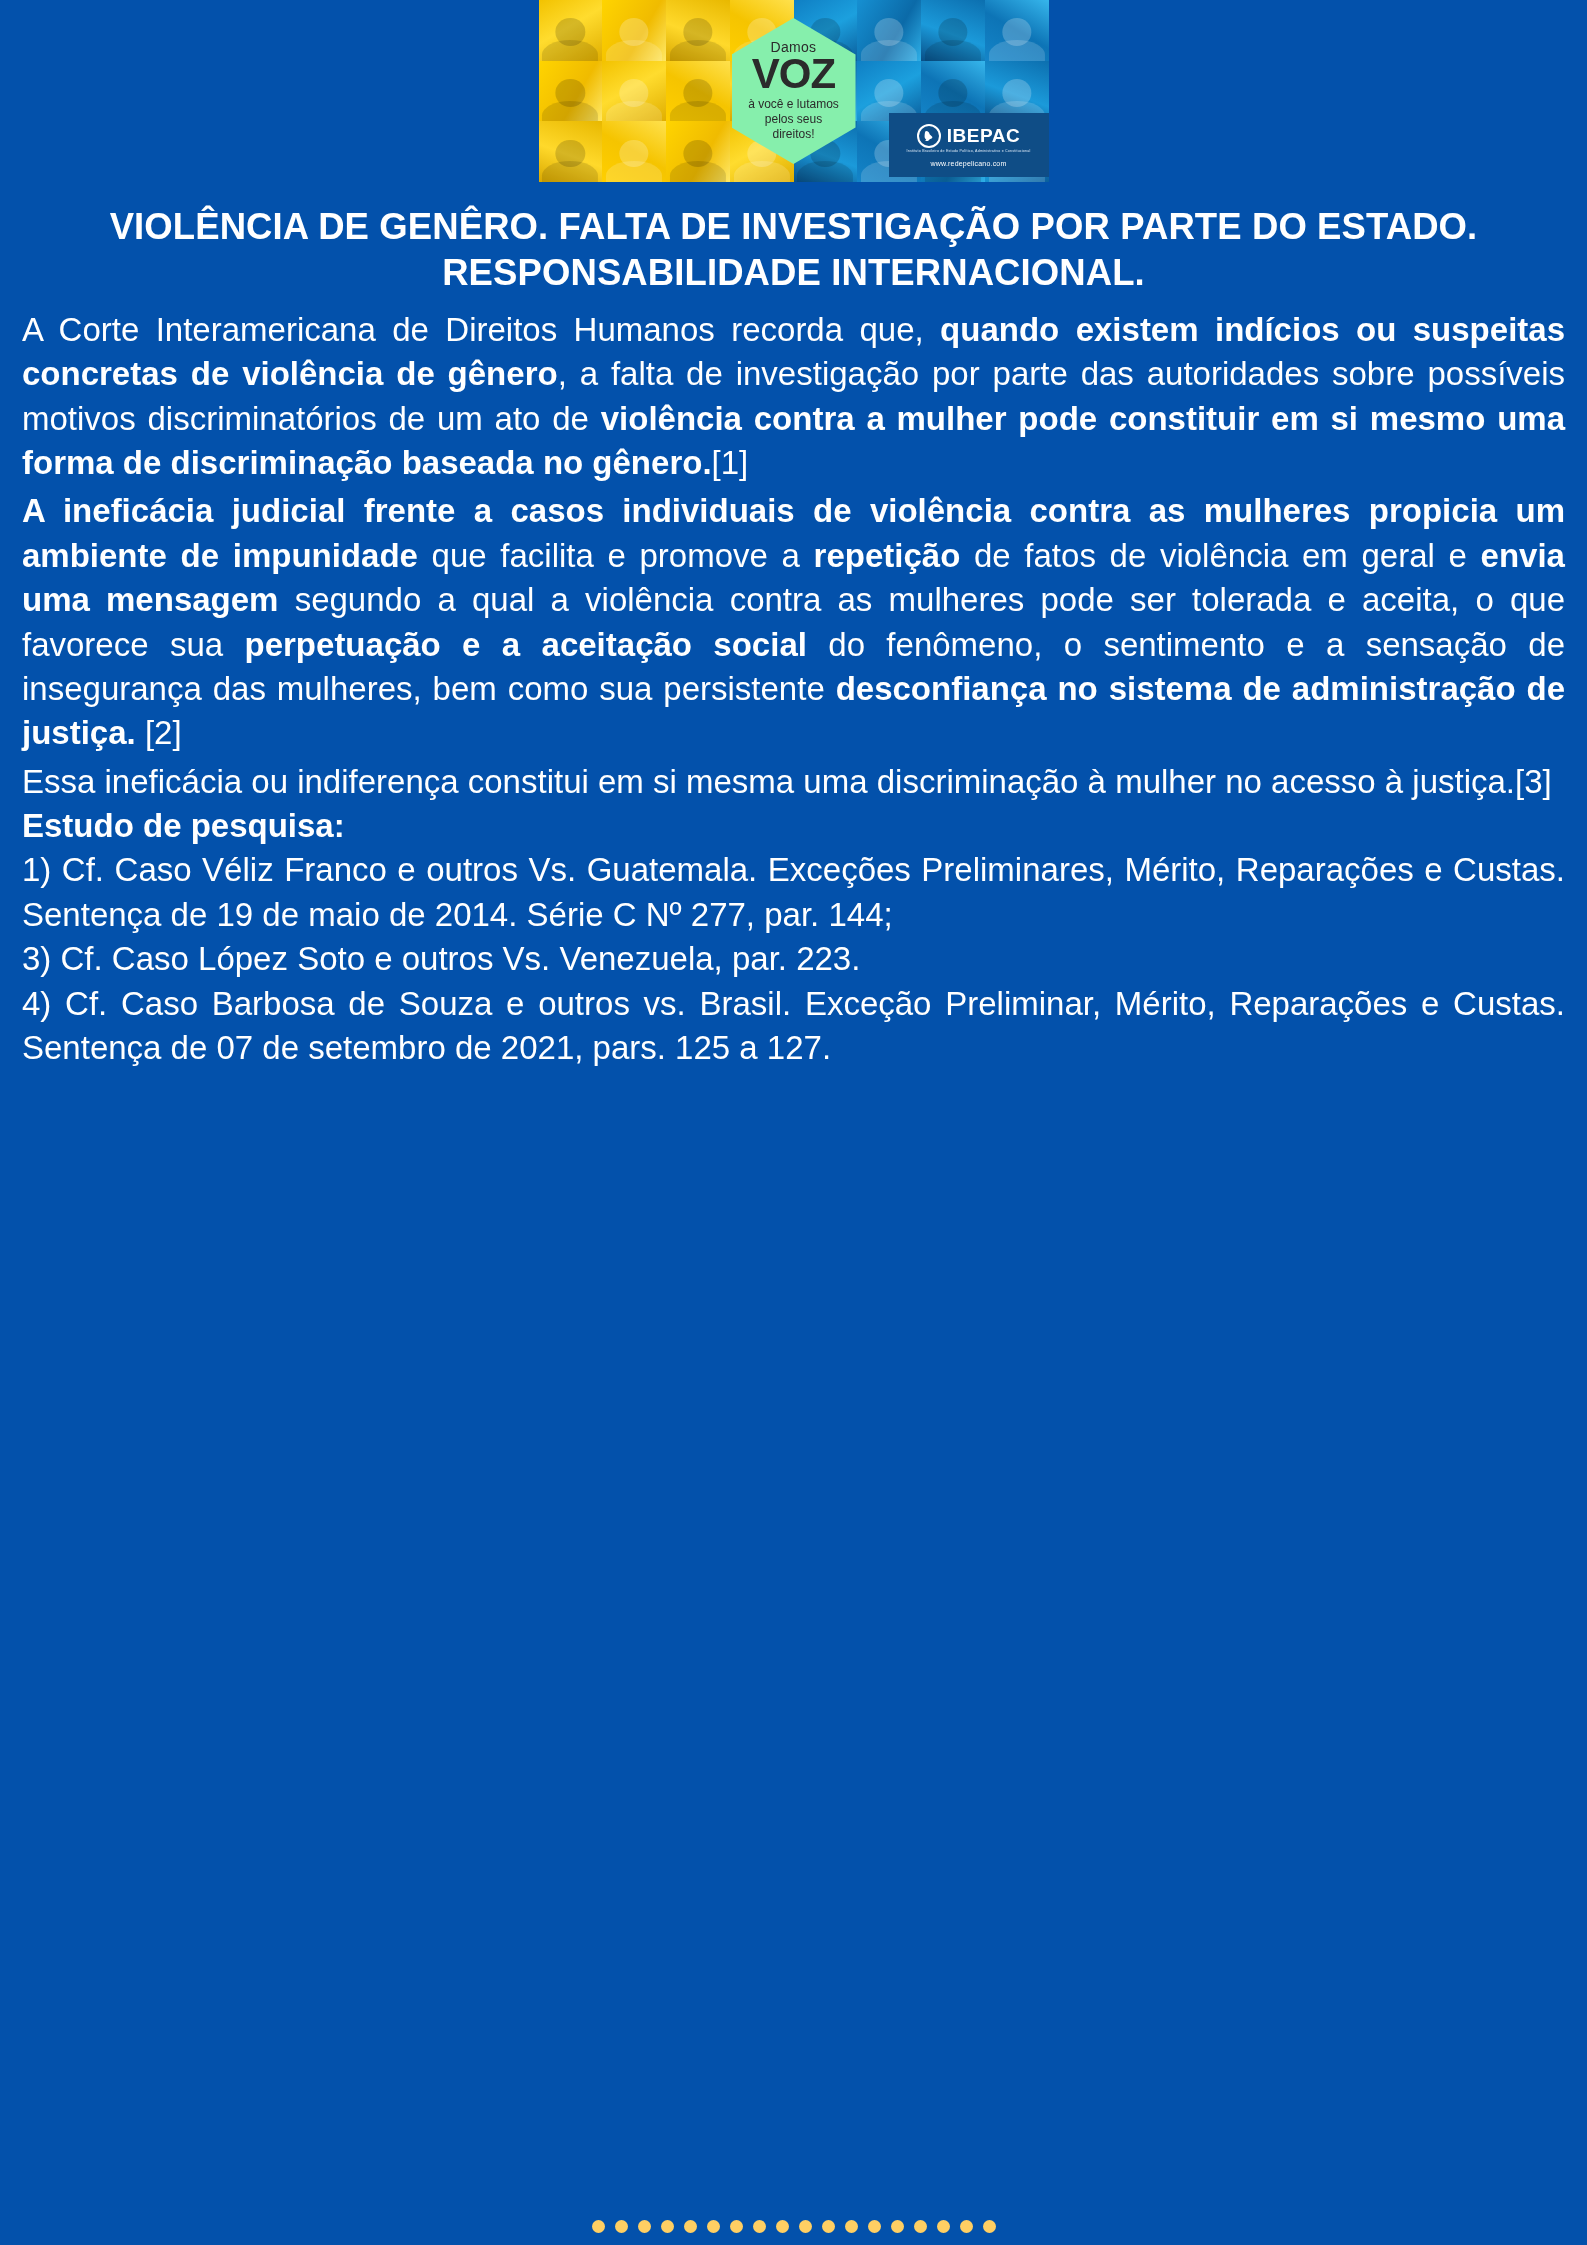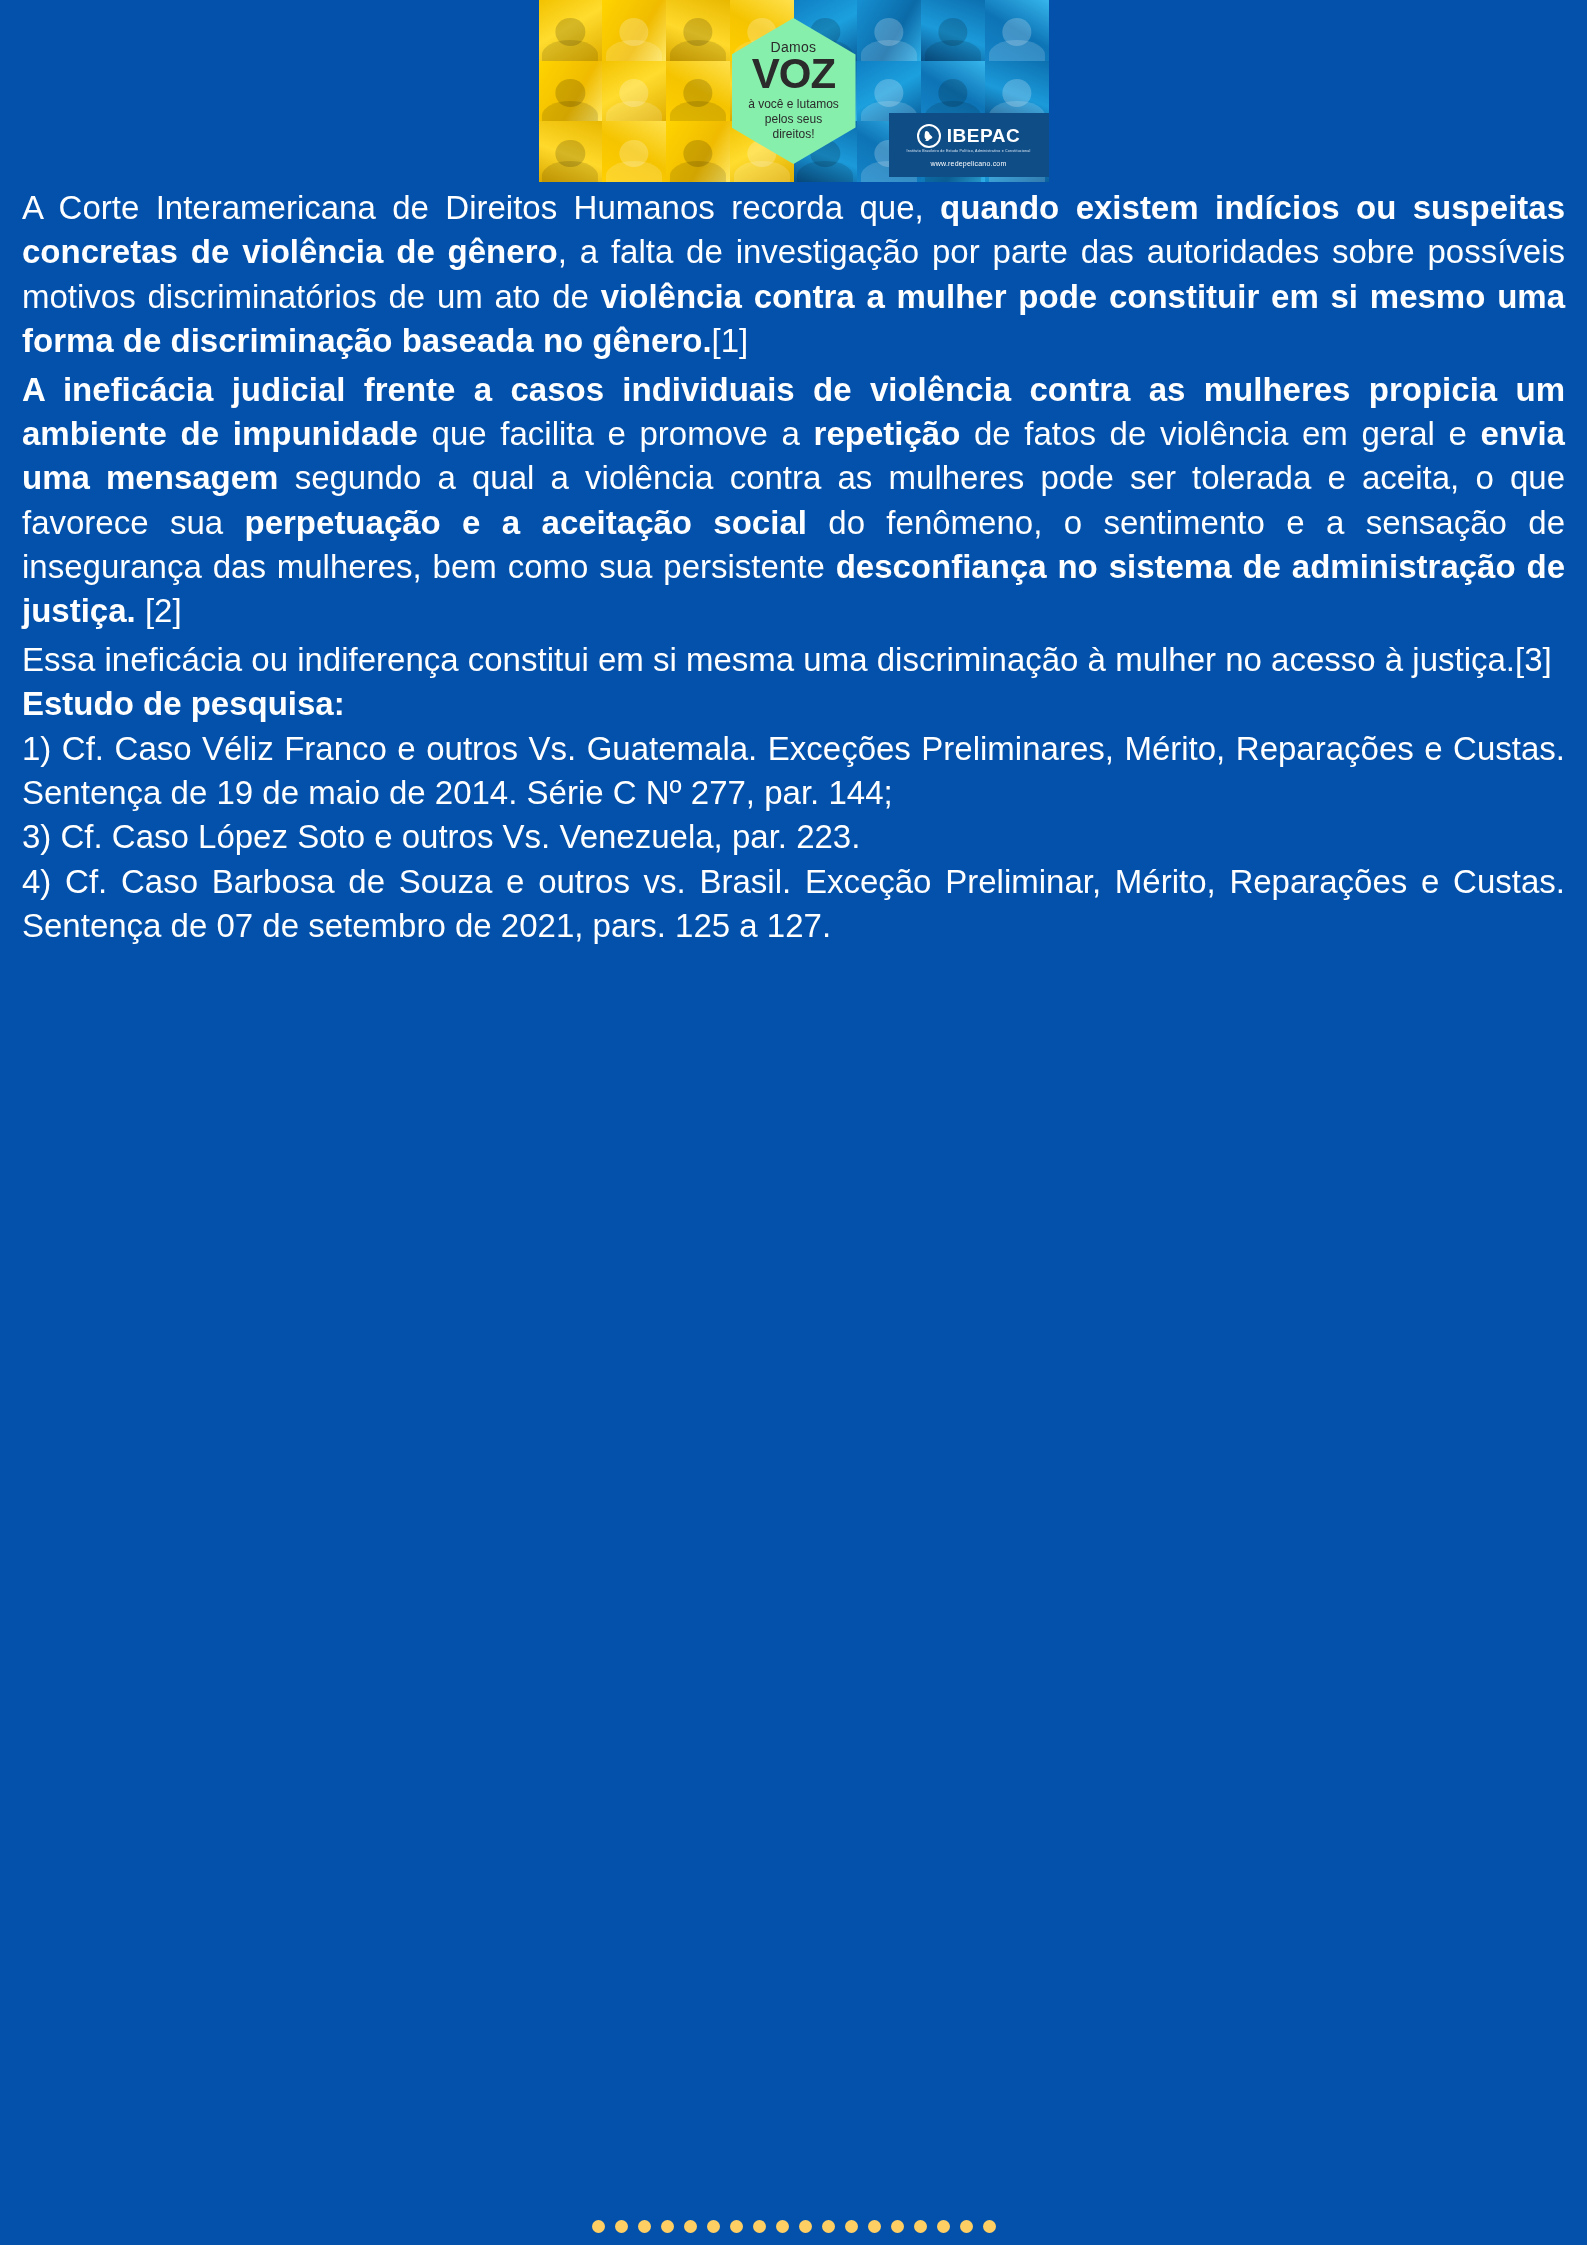--- a/index.html
+++ b/index.html
@@ -278,20 +278,21 @@
           <span class="brand">IBEPAC</span>
         </div>
         <div class="sub">Instituto Brasileiro de Estudo Político, Administrativo e Constitucional</div>
         <div class="site">www.redepelicano.com</div>
       </div>
     </div>
   </div>
 
   <div class="content">
 
+    <h1 class="title">VIOLÊNCIA DE GENÊRO. FALTA DE INVESTIGAÇÃO POR PARTE DO ESTADO. RESPONSABILIDADE INTERNACIONAL.</h1>
 
     <div class="body-block">
       <p class="just"><span>A Corte Interamericana de Direitos Humanos recorda que, </span><b>quando existem indícios ou suspeitas concretas de violência de gênero</b><span>, a falta de investigação por parte das autoridades sobre possíveis motivos discriminatórios de um ato de </span><b>violência contra a mulher pode constituir em si mesmo uma forma de discriminação baseada no gênero.</b><span>[1]</span></p>
       <p class="just"><b>A ineficácia judicial frente a casos individuais de violência contra as mulheres propicia um ambiente de impunidade</b><span> que facilita e promove a </span><b>repetição</b><span> de fatos de violência em geral e </span><b>envia uma mensagem</b><span> segundo a qual a violência contra as mulheres pode ser tolerada e aceita, o que favorece sua </span><b>perpetuação e a aceitação social</b><span> do fenômeno, o sentimento e a sensação de insegurança das mulheres, bem como sua persistente </span><b>desconfiança no sistema de administração de justiça.</b><span> [2]</span></p>
       <p class="just"><span>Essa ineficácia ou indiferença constitui em si mesma uma discriminação à mulher no acesso à justiça.[3]</span></p>
     </div>
 
     <h2 class="fonte">Estudo de pesquisa:</h2>
 
     <div class="refs">

